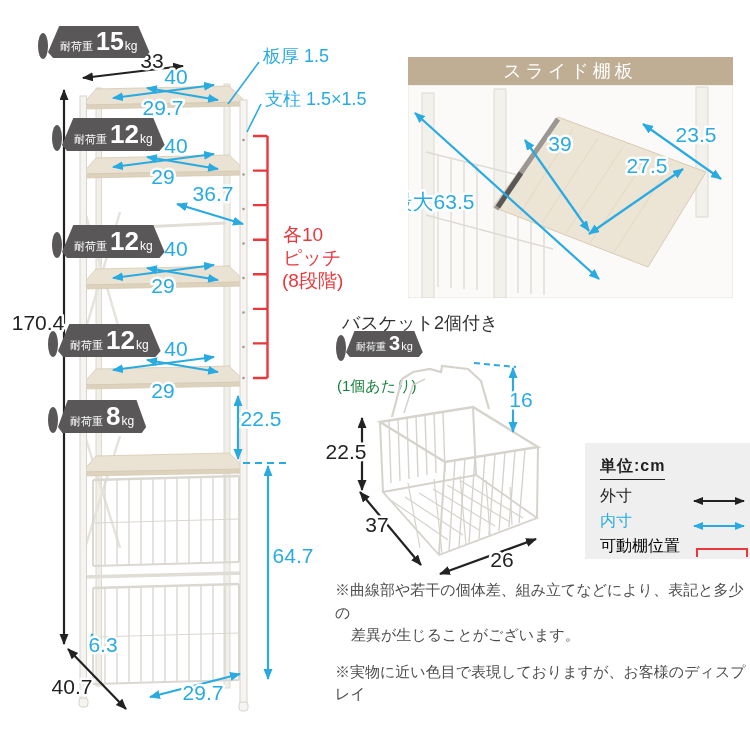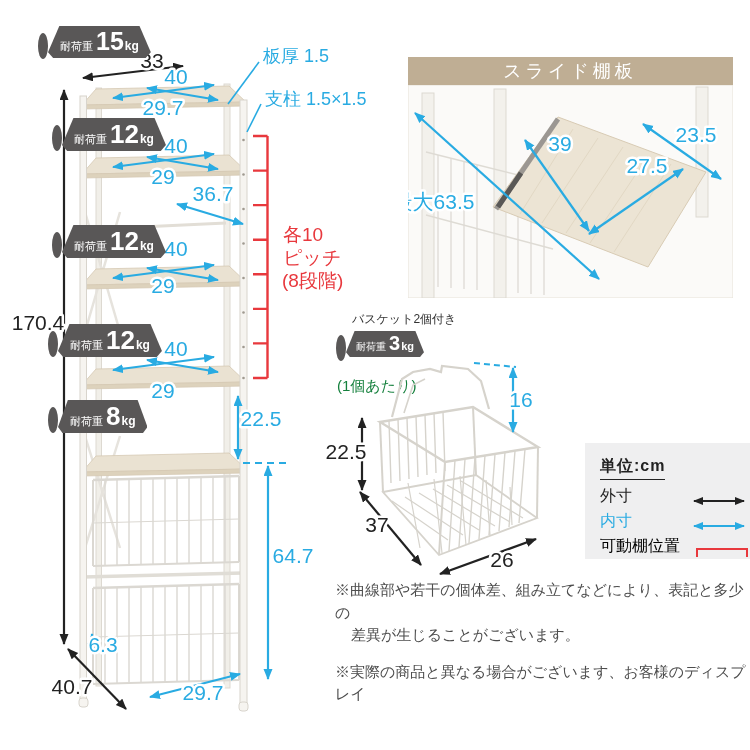--- a/index.html
+++ b/index.html
@@ -13,21 +13,21 @@
   .red-t{fill:#e8383d;font-size:19px;text-anchor:start;}
   .w-title{fill:#fff;font-size:18px;text-anchor:middle;letter-spacing:4px;}
 
   
   .badge{position:absolute;display:flex;flex-direction:row;align-items:center;z-index:5;}
   .badge .ring{width:16px;height:16px;border:5px solid #595757;border-radius:50%;background:#fff;margin-bottom:-7px;}
   .badge .body{position:relative;background:#595757;color:#fff;display:flex;align-items:baseline;justify-content:center;
     clip-path:polygon(11% 0,89% 0,100% 82%,95% 100%,5% 100%,0 82%);padding:3px 12px 4px;white-space:nowrap;}
   .badge .pre{font-size:11px;margin-right:3px;}
   .badge .val{font-size:26px;font-weight:bold;line-height:1;}
-  .badge .unit{font-size:12px;font-weight:bold;margin-left:1px;}
+  .badge .unit{font-size:12px;font-weight:normal;margin-left:1px;}
   .badge.big .val{font-size:25px;}
   .badge.sm .body{padding:2px 10px 3px;}
   .badge.sm .pre{font-size:10px;}
   .badge.sm .val{font-size:20px;}
   .badge.sm .unit{font-size:11px;}
 
   .h-label{position:absolute;color:#333;white-space:nowrap;}
 
   
   .legend{position:absolute;left:553px;top:443px;width:178px;height:116px;background:#efeff0;
@@ -259,21 +259,21 @@
     </g>
     <text class="dim-b" x="152" y="94" font-size="20">39</text>
     <text class="dim-b" x="288" y="85" font-size="20">23.5</text>
     <text class="dim-b" x="239" y="116" font-size="20">27.5</text>
     <text class="dim-b" x="25" y="152" font-size="20" text-anchor="start">最大63.5</text>
 
     <rect x="0" y="0" width="325" height="28" fill="#bfae94"></rect>
     <text class="w-title" x="162" y="20">スライド棚板</text>
   </svg>
 
-  <div class="h-label" style="left:352px;top:311px;font-size:12px;color:#333;">バスケット2個付き</div>
+  <div class="h-label" style="left:342px;top:311px;font-size:18px;color:#333;">バスケット2個付き</div>
   <div class="badge sm" style="left:336px;top:331px;width:74px;">
     <div class="ring"></div>
     <div class="body">
         <span class="pre">耐荷重</span>
         <span class="val">3</span>
         <span class="unit">kg</span>
       </div>
   </div>
   <div class="h-label" style="left:337px;top:377px;font-size:15px;color:#15803d;">(1個あたり)</div>
 
@@ -347,19 +347,19 @@
       <div class="bracket"></div>
     </div>
   </div>
 
   <div class="notes">
     <div class="para">
       <div>※曲線部や若干の個体差、組み立てなどにより、表記と多少の</div>
       <div class="ind">差異が生じることがございます。</div>
     </div>
     <div class="para">
-      <div>※実際の商品と異なる場合がございます、お客様のディスプレイ</div>
+      <div>※実物に近い色目で表現しておりますが、お客様のディスプレイ</div>
 
     </div>
 
   </div>
 
 </div>
 
 </body></html>

